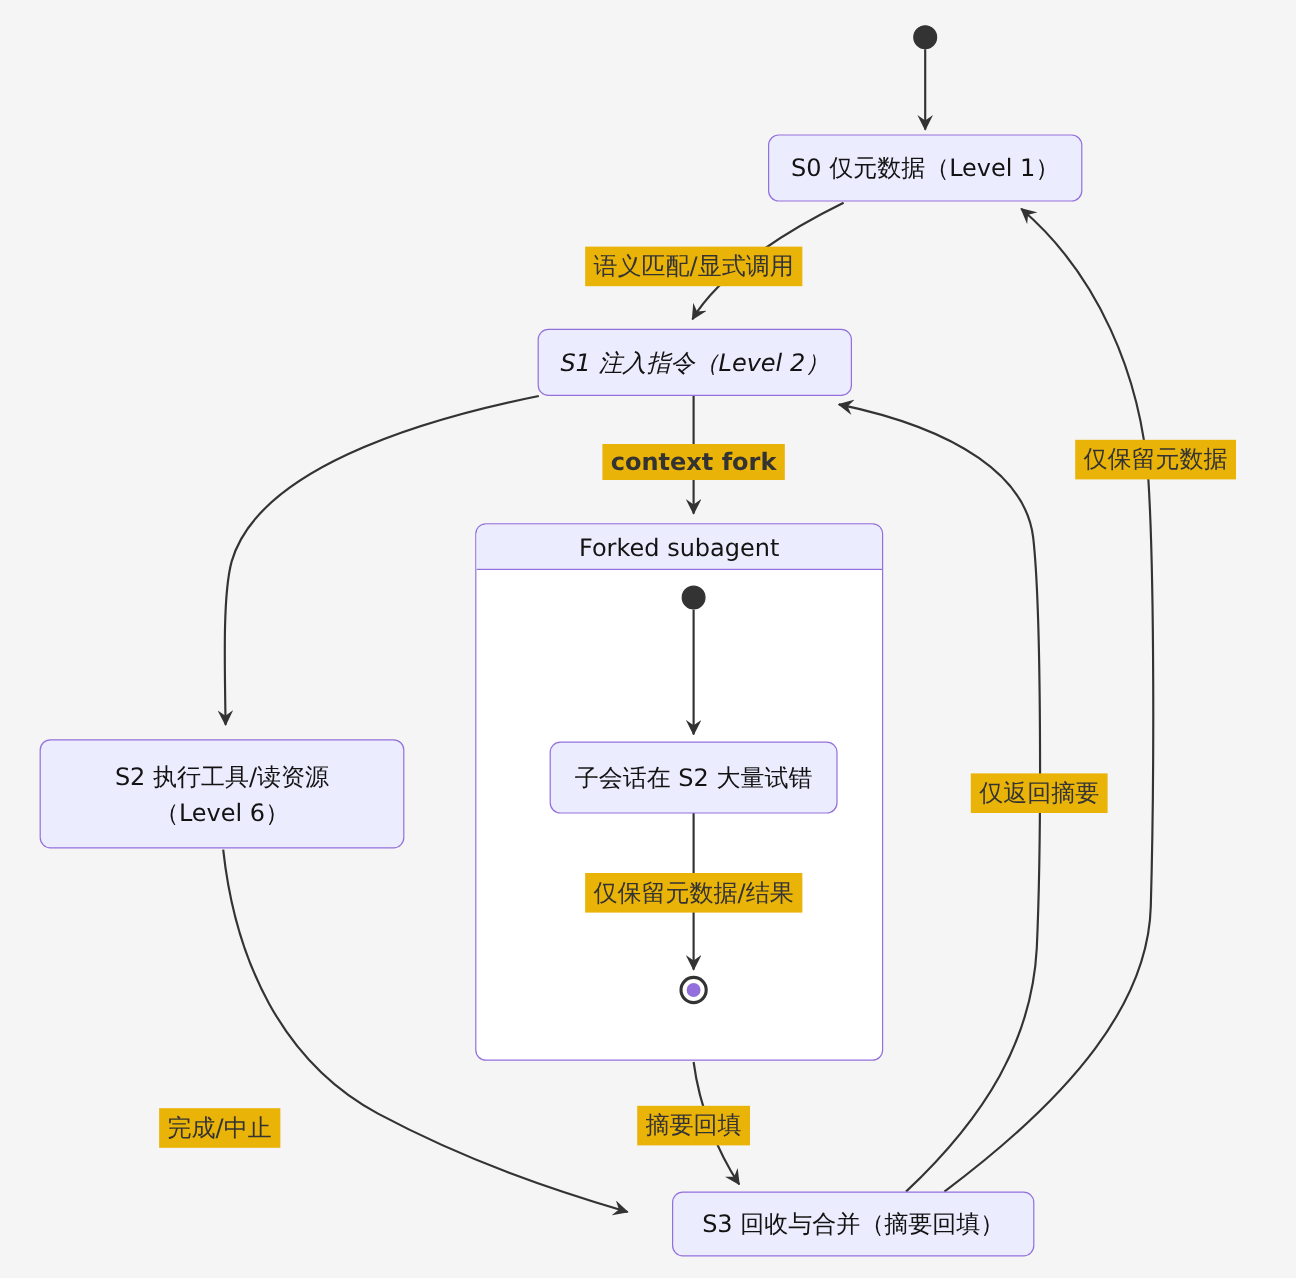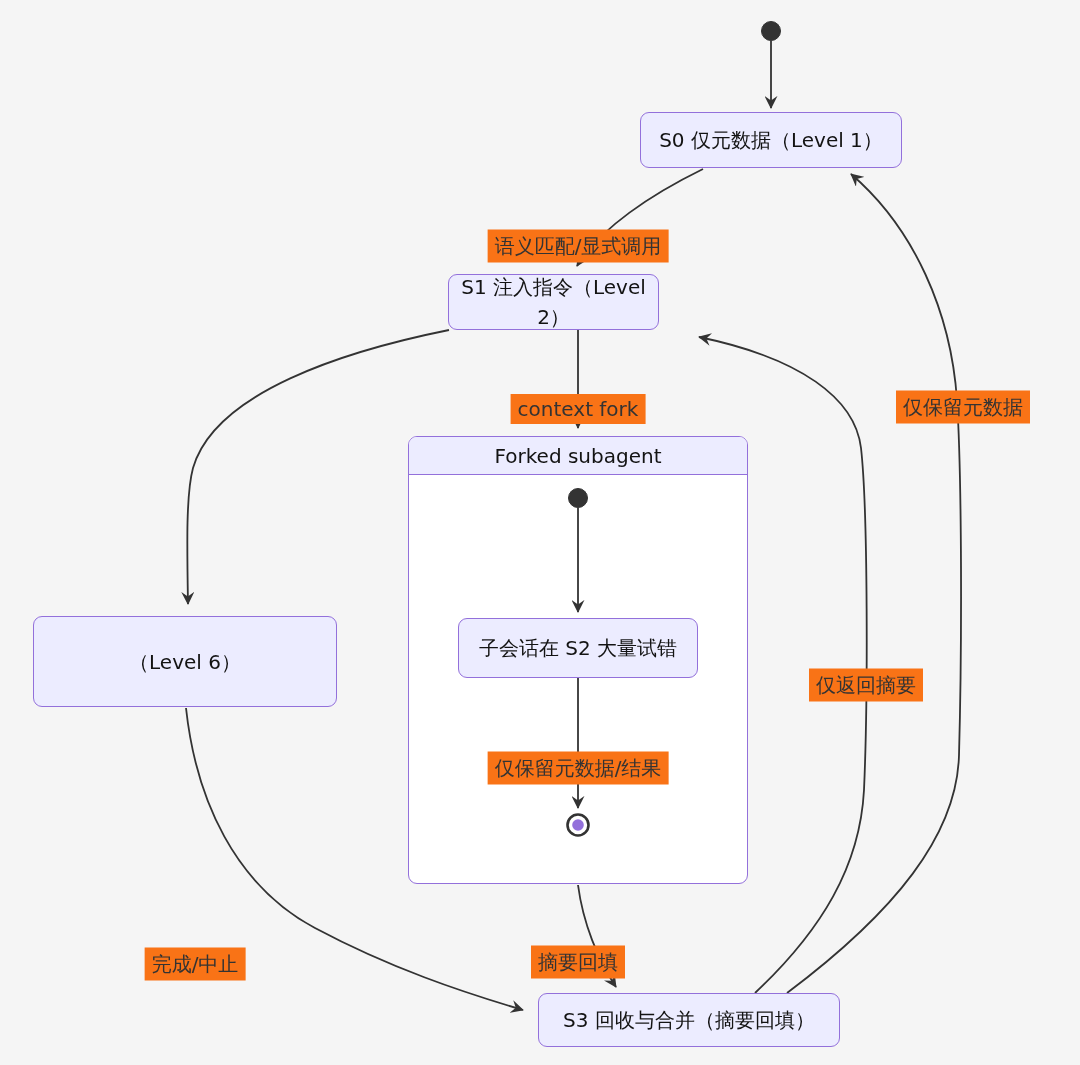--- a/index.html
+++ b/index.html
@@ -14,21 +14,21 @@
     width: 1080px; height: 1065px;
     background: #f5f5f5;
   }
   svg.edges {
     position: absolute; left: 0; top: 0;
     width: 1080px; height: 1065px;
     z-index: 2;
   }
   .composite {
     position: absolute;
-    left: 408px; top: 436px; width: 340px; height: 448px;
+    left: 396px; top: 436px; width: 340px; height: 448px;
     background: #ffffff;
     border: 1.7px solid #9370DB;
     border-radius: 9px;
     z-index: 1;
     overflow: hidden;
   }
   .composite-header {
     height: 38px;
     background: #ECECFF;
     border-bottom: 1.4px solid #9370DB;
@@ -41,42 +41,41 @@
     border: 1.7px solid #9370DB;
     border-radius: 9px;
     display: flex; flex-direction: column;
     align-items: center; justify-content: center;
     font-size: 20px; color: #131313;
     text-align: center;
     line-height: 30px;
     z-index: 3;
   }
   .node-s0 { left: 640px; top: 112px; width: 262px; height: 56px; }
-  .node-s1 { left: 448px; top: 274px; width: 211px; height: 56px; }
+  .node-s1 { left: 448px; top: 274px; width: 262px; height: 56px; font-style: italic; }
   .node-s2 { left: 33px;  top: 616px; width: 304px; height: 91px; }
   .node-sub { left: 458px; top: 618px; width: 240px; height: 60px; }
-  .node-s3 { left: 538px; top: 993px; width: 302px; height: 54px; }
+  .node-s3 { left: 560px; top: 993px; width: 302px; height: 54px; }
   .edge-label {
     position: absolute;
     transform: translate(-50%, -50%);
-    background: #f97316;
+    background: #eab308;
     color: #333333;
     font-size: 20px;
     padding: 3px 7px;
     white-space: nowrap;
     z-index: 4;
-    margin-top: 24px;
   }
   .lbl-s0-s1   { left: 578px; top: 222px; }
   .lbl-s1-s2   { left: 183px; top: 383px; }
-  .lbl-s1-fork { left: 578px; top: 385px; }
+  .lbl-s1-fork { left: 578px; top: 385px; font-weight: bold; }
   .lbl-keepmeta{ left: 963px; top: 383px; }
   .lbl-keepcmd { left: 866px; top: 661px; }
   .lbl-return  { left: 578px; top: 744px; }
-  .lbl-done    { left: 195px; top: 940px; }
+  .lbl-done    { left: 183px; top: 940px; }
   .lbl-backfill{ left: 578px; top: 938px; }
 </style>
 </head>
 <body>
 
 <div class="stage">
 
   <div class="composite">
     <div class="composite-header">
       <span>Forked subagent</span>
@@ -122,20 +121,21 @@
 
   <div class="node node-s0">
     <span>S0 仅元数据（Level 1）</span>
   </div>
 
   <div class="node node-s1">
     <span>S1 注入指令（Level 2）</span>
   </div>
 
   <div class="node node-s2">
+    <span>S2 执行工具/读资源</span>
     <span>（Level 6）</span>
   </div>
 
   <div class="node node-sub">
     <span>子会话在 S2 大量试错</span>
   </div>
 
   <div class="node node-s3">
     <span>S3 回收与合并（摘要回填）</span>
   </div>

